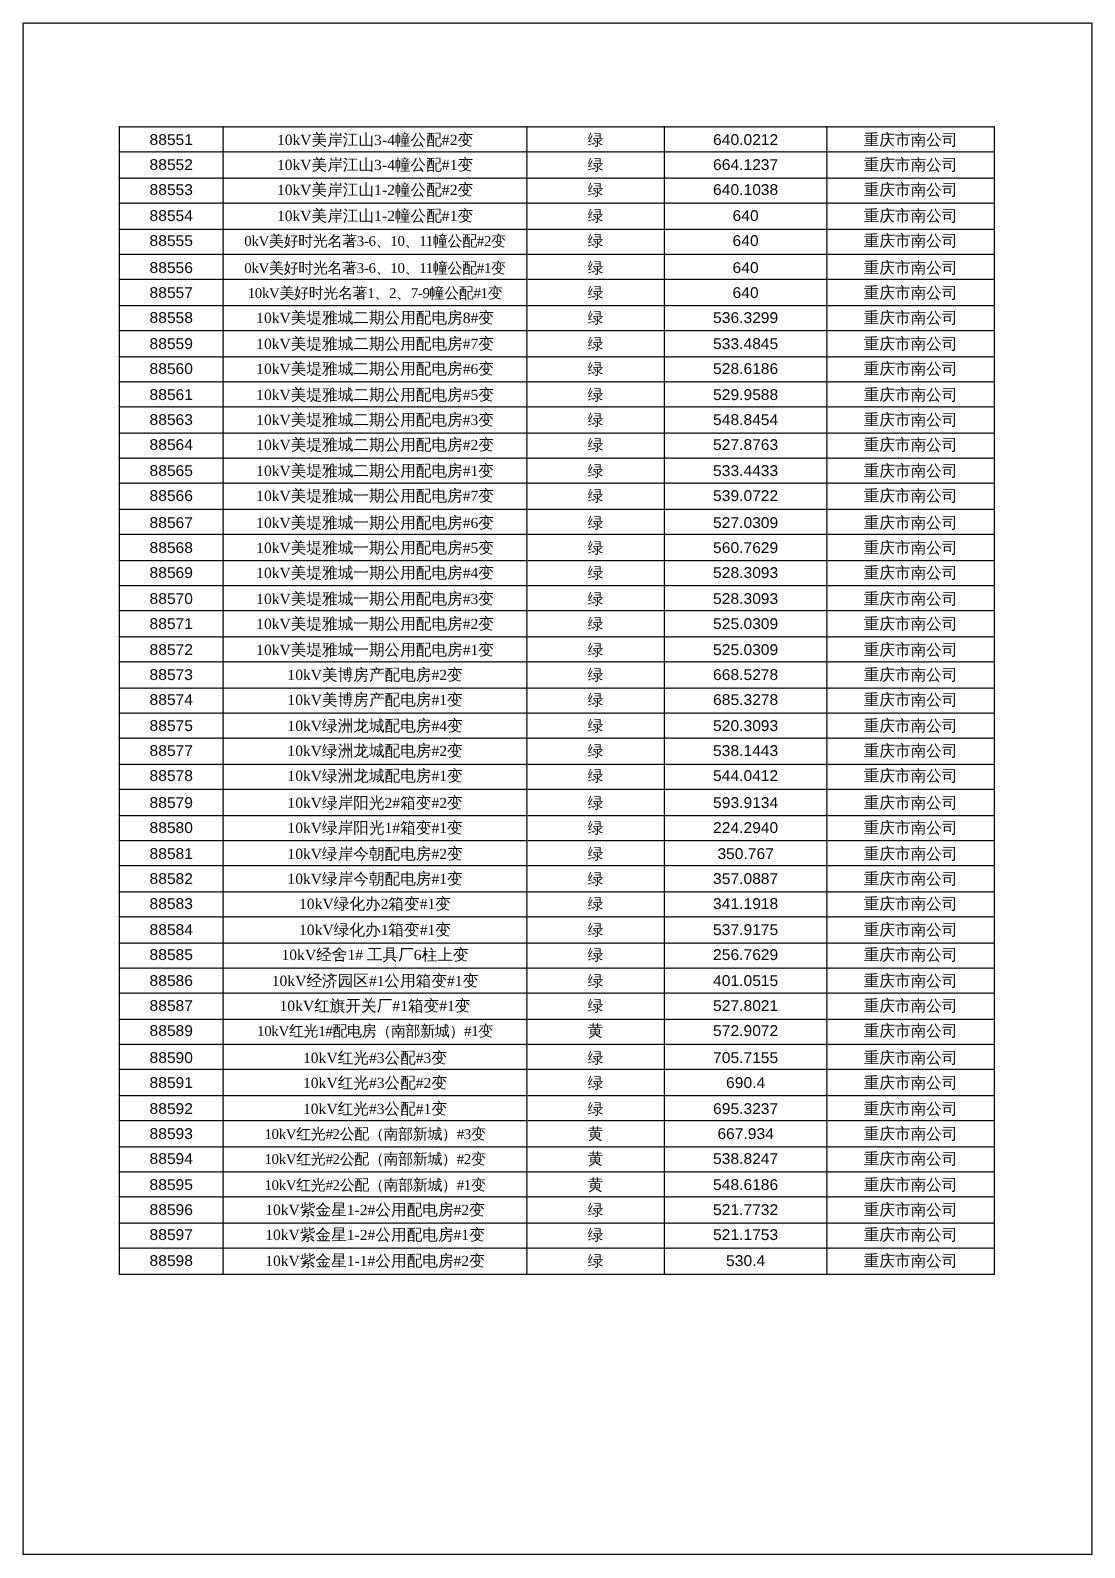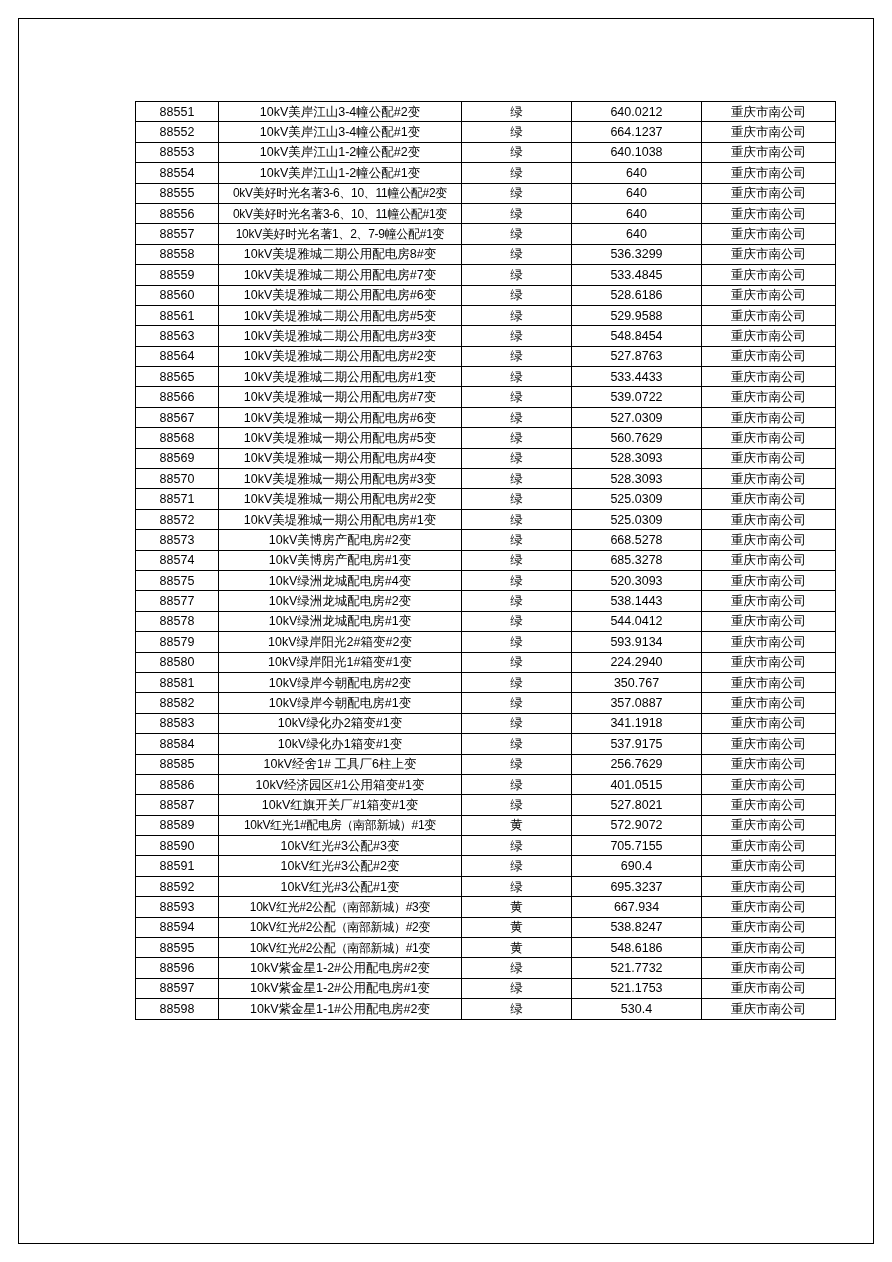--- a/index.html
+++ b/index.html
@@ -31,21 +31,20 @@
     height: 1226px;
     border: 1px solid #000000;
     box-sizing: border-box;
     pointer-events: none;
   }
   .table-wrap {
     position: absolute;
     left: 95px;
     top: 101px;
     width: 700px;
-    margin-left: 40px;
   }
   table.data {
     border-collapse: collapse;
     table-layout: fixed;
     width: 700px;
   }
   table.data td {
     border: 1px solid #000000;
     height: 20.4px;
     padding: 0 2px;
@@ -58,20 +57,21 @@
     box-sizing: border-box;
   }
   col.c-id    { width: 83px; }
   col.c-name  { width: 243px; }
   col.c-color { width: 110px; }
   col.c-value { width: 130px; }
   col.c-org   { width: 134px; }
 
   td.cell-name {
     font-size: 12.5px;
+    font-family: Liberation Serif, serif;
   }
   td.cell-name.shrink {
     font-size: 12px;
     letter-spacing: -0.3px;
   }
   td.cell-id, td.cell-value, td.cell-color, td.cell-org {
     font-size: 13px;
   }
 </style>
 </head>

